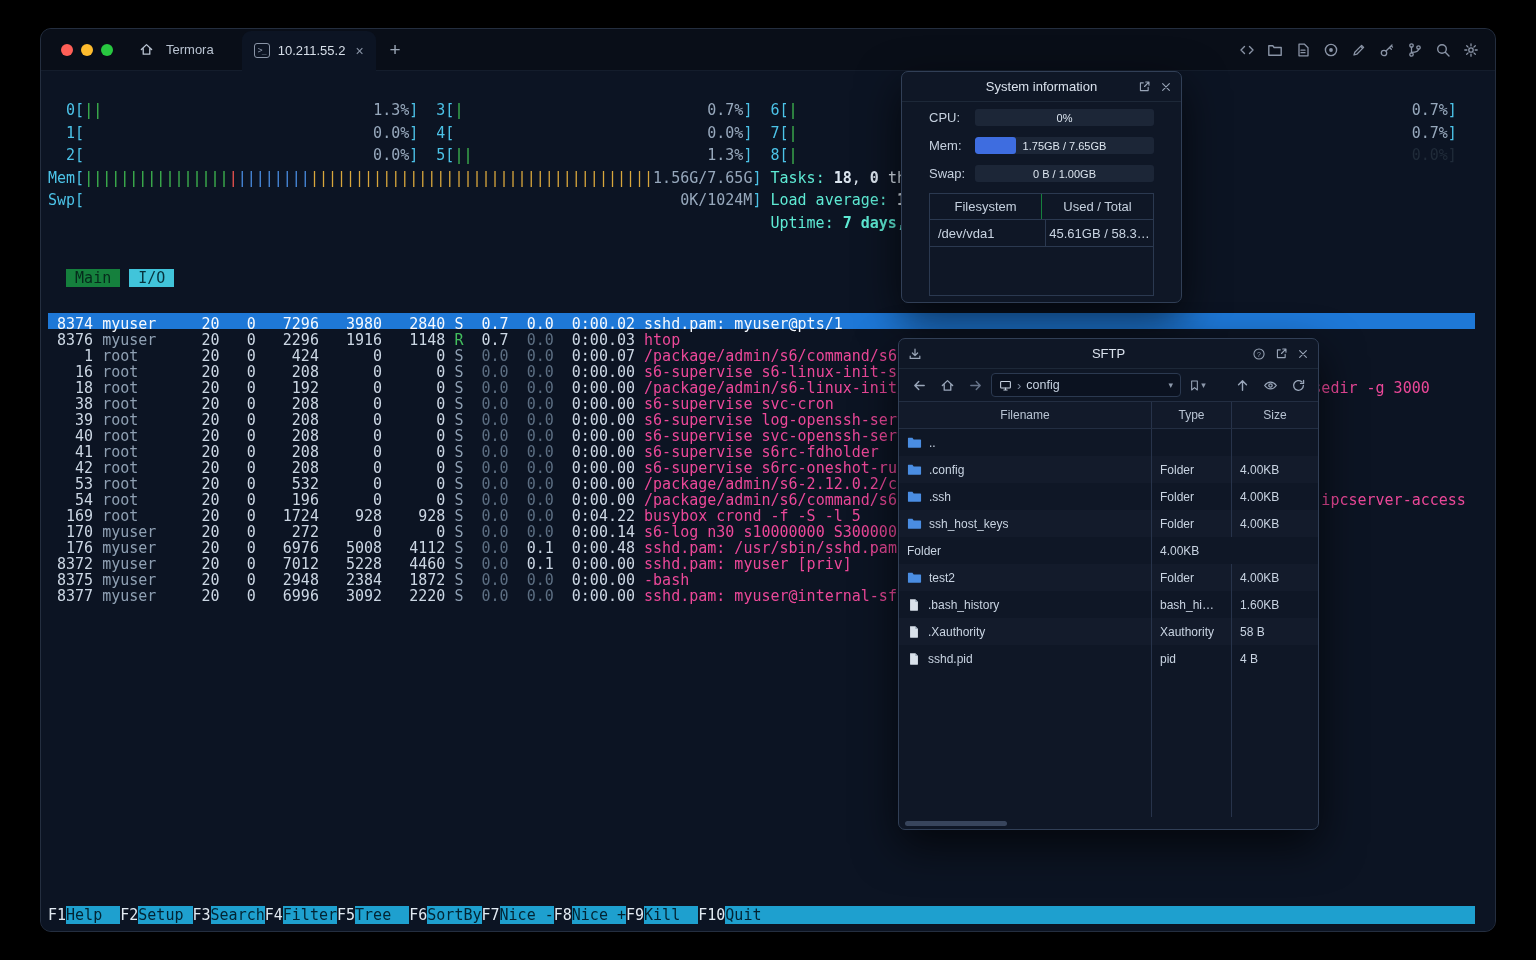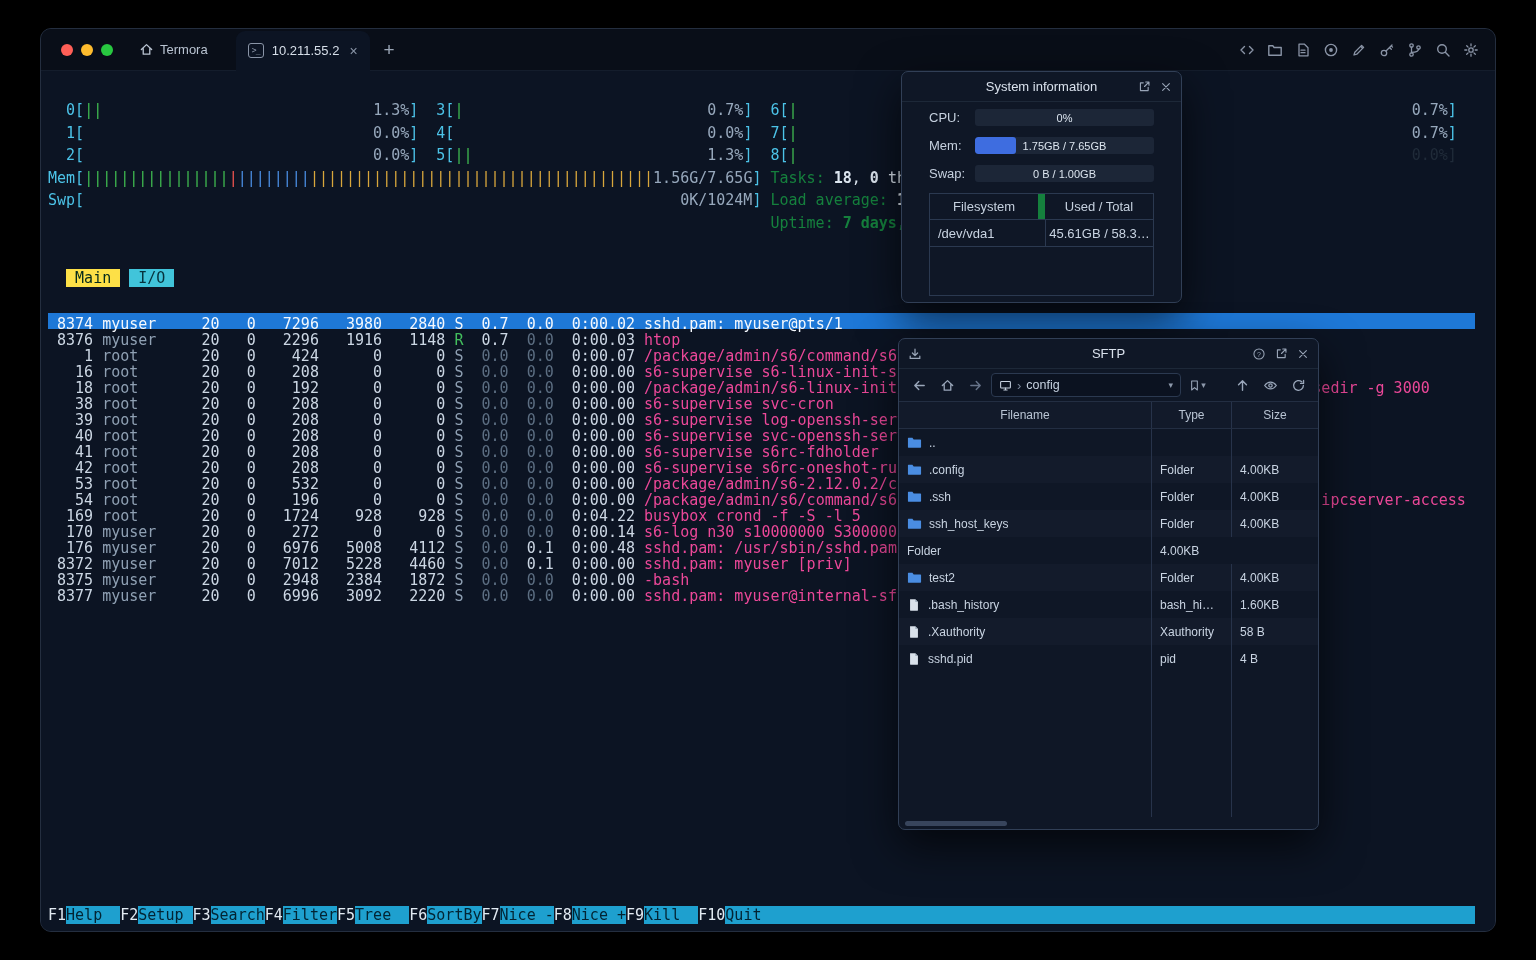--- a/index.html
+++ b/index.html
@@ -6,21 +6,21 @@
   html,body{width:1536px;height:960px;background:#000;overflow:hidden;font-family:"Liberation Sans",sans-serif}
   .stage{position:relative;width:1536px;height:960px;background:#000}
   .window{position:absolute;left:40px;top:28px;width:1456px;height:904px;background:#0c1423;
           border:1px solid #242e3f;border-radius:11px;overflow:hidden;box-shadow:0 24px 70px rgba(0,0,0,.75)}
 
   
   .tabbar{position:absolute;top:0;left:0;right:0;height:42px;background:#090e18;display:flex;align-items:center;border-bottom:1px solid #141d2c}
   .lights{display:flex;gap:8px;padding:0 14px 0 20px}
   .light{width:12px;height:12px;border-radius:50%}
   .l-red{background:#ff5f57}.l-yel{background:#febc2e}.l-grn{background:#28c840}
-  .home-tab{display:flex;align-items:center;gap:6px;color:#b9c3d1;font-size:13px;padding:0 28px 0 12px;height:100%}
+  .home-tab{display:flex;align-items:center;gap:12px;color:#b9c3d1;font-size:13px;padding:0 28px 0 12px;height:100%}
   .active-tab{height:40px;margin-top:2px;background:#0c1423;border-radius:9px 9px 0 0;display:flex;align-items:center;gap:8px;
               padding:0 12px;color:#d7dfe9;font-size:13px}
   .term-chip{width:16px;height:15px;border:1px solid #8a95a7;border-radius:3px;color:#8a95a7;font-size:8px;line-height:13px;
              text-align:center;letter-spacing:-1px;font-family:"DejaVu Sans Mono",monospace}
   .tab-close{color:#8a95a7;font-size:14px;margin-left:2px;cursor:default}
   .newtab{color:#9aa5b5;font-size:19px;padding:0 14px;line-height:40px}
   .ticons{margin-left:auto;display:flex;gap:8px;padding-right:14px}
   .tbtn{width:20px;height:22px;display:flex;align-items:center;justify-content:center;color:#8a94a6}
   svg{display:block}
 
@@ -31,24 +31,24 @@
   #meters,#screen-tabs,#proc-header,#proc-rows,#fkeys{position:absolute;left:7px;white-space:pre}
   #meters{top:28px}
   #screen-tabs{top:196px}
   #proc-header{top:219px;width:158ch;background:#0ba266;color:#03301e}
   #proc-rows{top:241.6px}
   #fkeys{top:833px}
   .trow{height:16px;width:158ch;white-space:pre}
   .trow.sel{background:#1e78d7}
   .trow.sel span{color:#f4f8fd}
   .lab{color:#4cc3e8}.mtxt{color:#97a8bc}.vdim{color:#202b39}
-  .cy{color:#15803d}.wv{color:#dde6f0}
+  .cy{color:#5eead4}.wv{color:#dde6f0}
   .num{color:#ccd7e4}.usr{color:#8fa0b3}.dim2{color:#5c6e82}.grn{color:#43bf5e}.cmd{color:#ec4899}
   .sortcell{background:#4cc7de;color:#073a45}
-  .stab.green{background:#fde047;color:#062b1c}
+  .stab.green{background:#15803d;color:#062b1c}
   .stab.cyan{background:#41c4da;color:#06323c}
   .fkn{color:#e2eaf2}
   .fkl{background:#1ea0cf;color:#032433}
 
   
   .panel{position:absolute;background:#0f1726;border:1px solid #313f56;border-radius:7px;z-index:10;
          box-shadow:0 16px 44px rgba(0,0,0,.65);color:#c5d0de}
   .ptitle{height:30px;display:flex;align-items:center;justify-content:center;position:relative;
           color:#d9e1ec;font-size:13px;border-bottom:1px solid #1d2838}
   .pt-left{position:absolute;left:9px;top:0;height:100%;display:flex;align-items:center;color:#9aa6b8}
@@ -59,21 +59,21 @@
   .sysinfo{left:860px;top:42px;width:281px;height:232px}
   .si-body{padding:7px 27px}
   .si-row{display:flex;align-items:center;margin-bottom:11px}
   .si-label{width:46px;font-size:13px;color:#c5d0de}
   .si-bar{flex:1;height:17px;background:#1c2637;border-radius:3px;position:relative;overflow:hidden}
   .si-fill{position:absolute;left:0;top:0;bottom:0;width:0;background:#3e6de0;border-radius:3px}
   .si-val{position:absolute;inset:0;display:flex;align-items:center;justify-content:center;font-size:11px;color:#dbe4ee}
   .fs-table{border:1px solid #2b3950;height:103px;font-size:13px}
   .fs-head{display:flex;height:26px;border-bottom:1px solid #2b3950;color:#c5d0de}
   .fs-head>div{flex:1;display:flex;align-items:center;justify-content:center}
-  .fs-head>div:first-child{border-right:7px solid #15803d}
+  .fs-head>div:first-child{border-right:1px solid #15803d}
   .fs-row{display:flex;height:27px;border-bottom:1px solid #2b3950;color:#c9d4e2}
   .fs-row>div:first-child{flex:1;display:flex;align-items:center;padding-left:8px;border-right:1px solid #2b3950}
   .fs-row>div:last-child{flex:1;display:flex;align-items:center;justify-content:center}
 
   
   .sftp{left:857px;top:309px;width:421px;height:492px;display:flex;flex-direction:column}
   .sf-toolbar{height:32px;display:flex;align-items:center;gap:4px;padding:0 8px;color:#9aa7ba}
   .sf-btn{width:24px;height:24px;display:flex;align-items:center;justify-content:center}
   .sf-btn.dim{color:#67748a}
   .sf-path{height:24px;flex:0 0 190px;display:flex;align-items:center;gap:5px;padding:0 7px;background:#0b1220;

